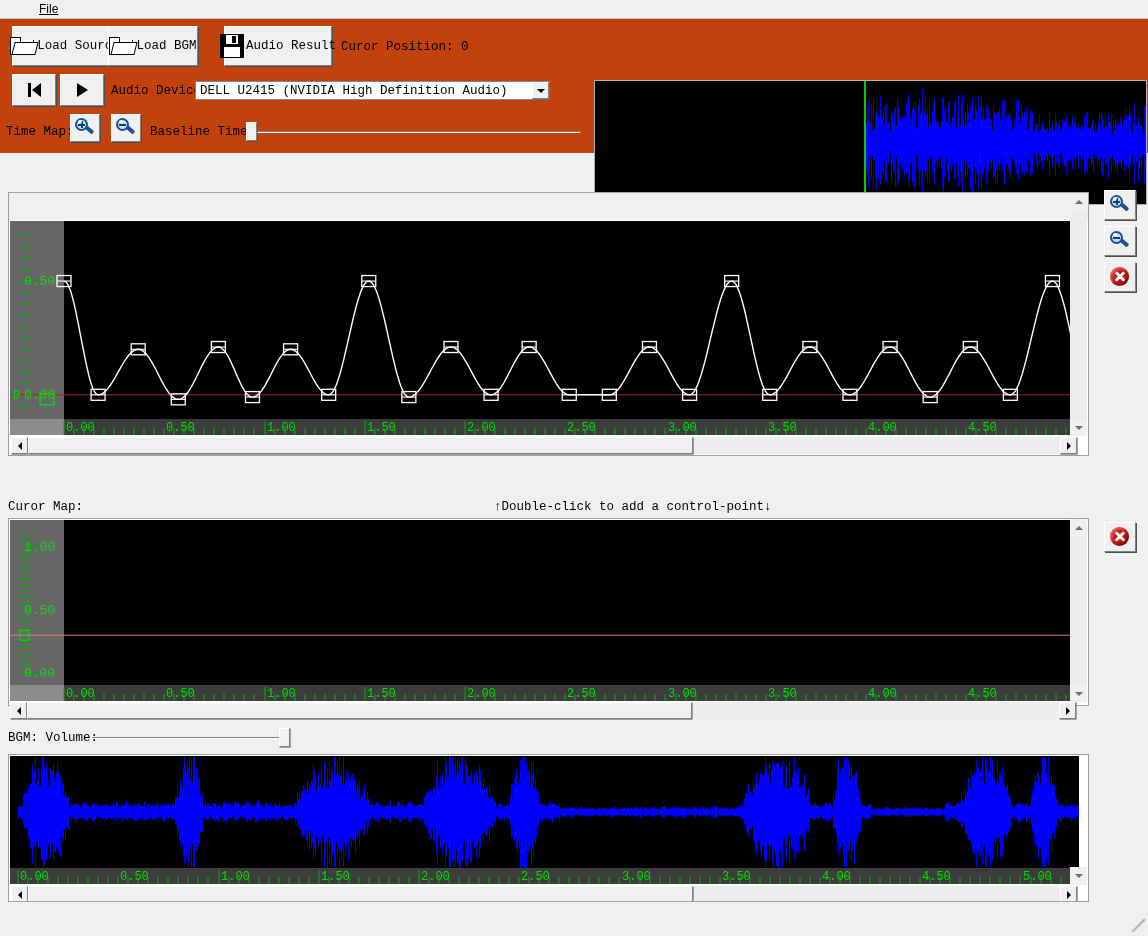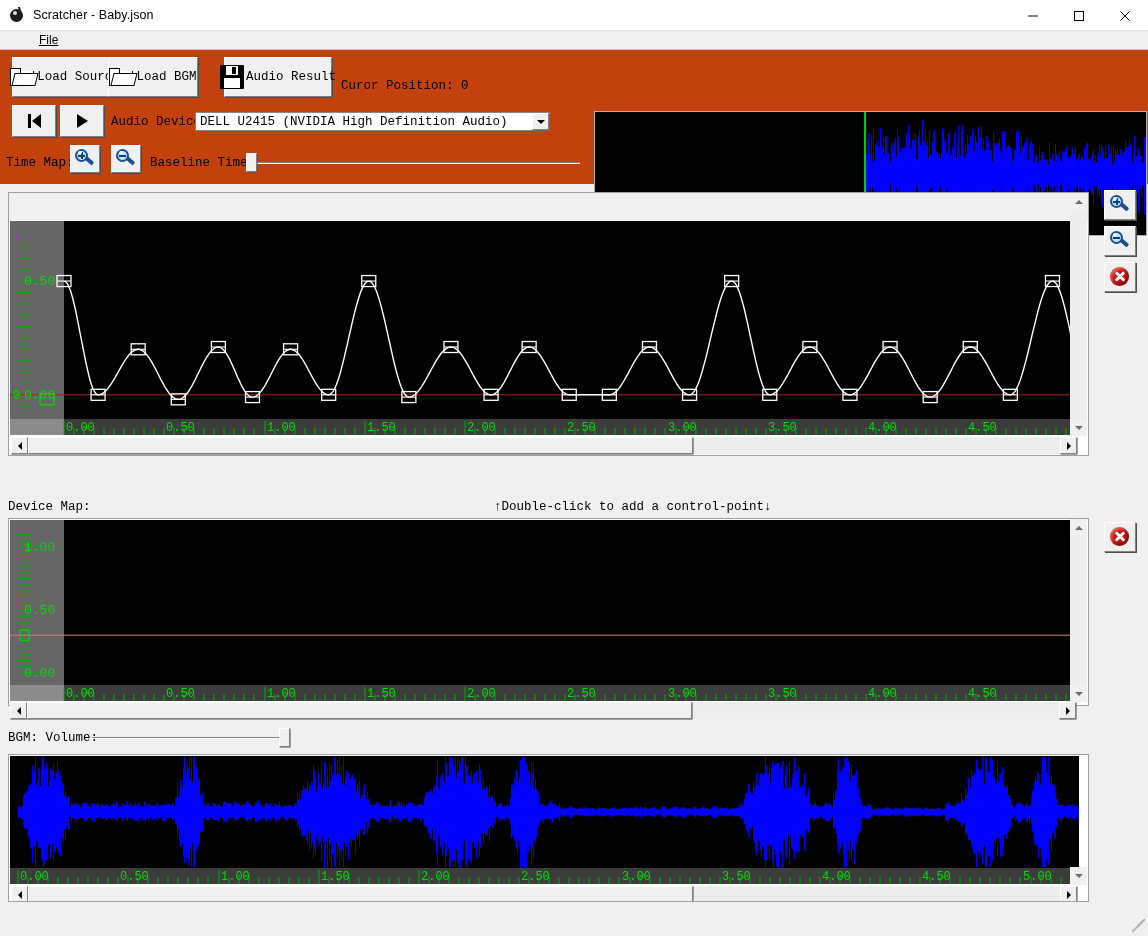--- a/index.html
+++ b/index.html
@@ -91,21 +91,21 @@
   .disk-ico .shut {
     position:absolute; left:6px; top:1px; width:12px; height:9px; background:#fff;
   }
   .disk-ico .shut2 {
     position:absolute; left:12px; top:2px; width:4px; height:7px; background:#000;
   }
   .disk-ico .lbl {
     position:absolute; left:4px; top:13px; width:16px; height:10px; background:#fff;
   }
   .cursor-pos {
-    position:absolute; font-family:"Liberation Mono", monospace; font-size:12.5px;margin-top:8px;
+    position:absolute; font-family:"Liberation Mono", monospace; font-size:12.5px;
   }
 
   
   .transport { height:32px; width:44px; }
   .tri-right { width:0;height:0;border-left:11px solid #000;border-top:7px solid transparent;border-bottom:7px solid transparent; }
   .skip-start { display:flex; align-items:center; }
   .skip-start .bar { width:3px; height:14px; background:#000; margin-right:1px; }
   .skip-start .tri { width:0;height:0;border-right:9px solid #000;border-top:7px solid transparent;border-bottom:7px solid transparent; }
 
   .label-mono { font-family:"Liberation Mono", monospace; font-size:12.5px; position:absolute; white-space:nowrap; }
@@ -242,46 +242,20 @@
     position:absolute; background:#b5b5b5; height:1.5px; border-radius:1px;
     transform-origin:left center; transform:rotate(-45deg);
   }
   svg { display:block; }
 </style>
 </head>
 <body>
 
 <div class="app">
 
-  <div class="titlebar">
-    <div class="title-icon">
-      <div class="ball"></div>
-        <div class="tail"></div>
-        <div class="hl"></div>
-    </div>
-    <div class="title-text">Scratcher - Baby.json</div>
-    <div class="win-btns">
-      <div class="win-btn">
-        <svg width="12" height="12">
-            <line x1="1" y1="6" x2="11" y2="6" stroke="#000" stroke-width="1"></line>
-          </svg>
-      </div>
-      <div class="win-btn">
-        <svg width="12" height="12">
-            <rect x="1.5" y="1.5" width="9" height="9" fill="none" stroke="#000" stroke-width="1"></rect>
-          </svg>
-      </div>
-      <div class="win-btn">
-        <svg width="12" height="12">
-            <line x1="1.5" y1="1.5" x2="10.5" y2="10.5" stroke="#000" stroke-width="1"></line>
-            <line x1="10.5" y1="1.5" x2="1.5" y2="10.5" stroke="#000" stroke-width="1"></line>
-          </svg>
-      </div>
-    </div>
-  </div>
 
   <div class="menubar">
     <div class="menu-item">
       <u>File</u>
     </div>
   </div>
 
   <div class="toolbar">
 
     <div class="btn3d tool-btn" style="left:12px;top:7px;width:106px;">
@@ -1064,21 +1038,21 @@
     </div>
   </div>
   <div class="btn3d" style="left:1104px;top:262px;width:32px;height:30px;">
     <div class="delx">
       <div class="circ"></div>
         <div class="b1"></div>
         <div class="b2"></div>
     </div>
   </div>
 
-  <div class="section-label" style="left:8px;top:500px;">Device Map:</div>
+  <div class="section-label" style="left:8px;top:500px;">Curor Map:</div>
   <div class="section-label" style="left:494px;top:500px;">↑Double-click to add a control-point↓</div>
 
   <div class="panel" style="left:8px;top:518px;width:1081px;height:188px;">
     <div class="plotwrap" style="left:1px;top:1px;width:1069px;height:165px;">
       <div class="gutter"></div>
       <svg width="1069" height="165" viewBox="0 0 1069 165" style="position:absolute;left:0;top:0;">
         <rect x="54" y="0" width="1015" height="165" fill="#000"></rect>
         <g id="vm-yticks">
             <line x1="10" y1="153" x2="30" y2="153" stroke="#00b000" stroke-width="1"></line>
             <line x1="10" y1="146.70535714285714" x2="22" y2="146.70535714285714" stroke="#00b000" stroke-width="1"></line>

